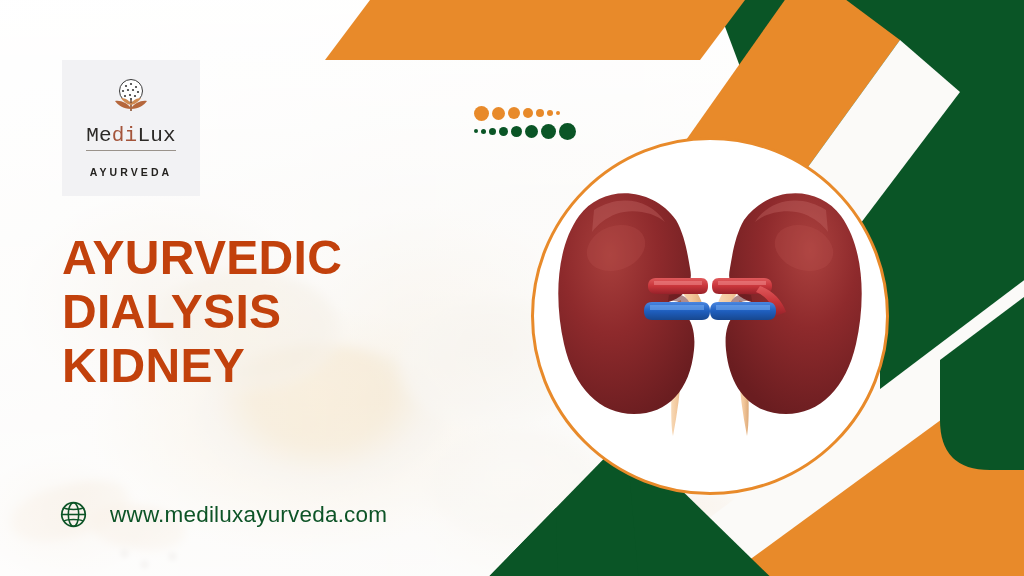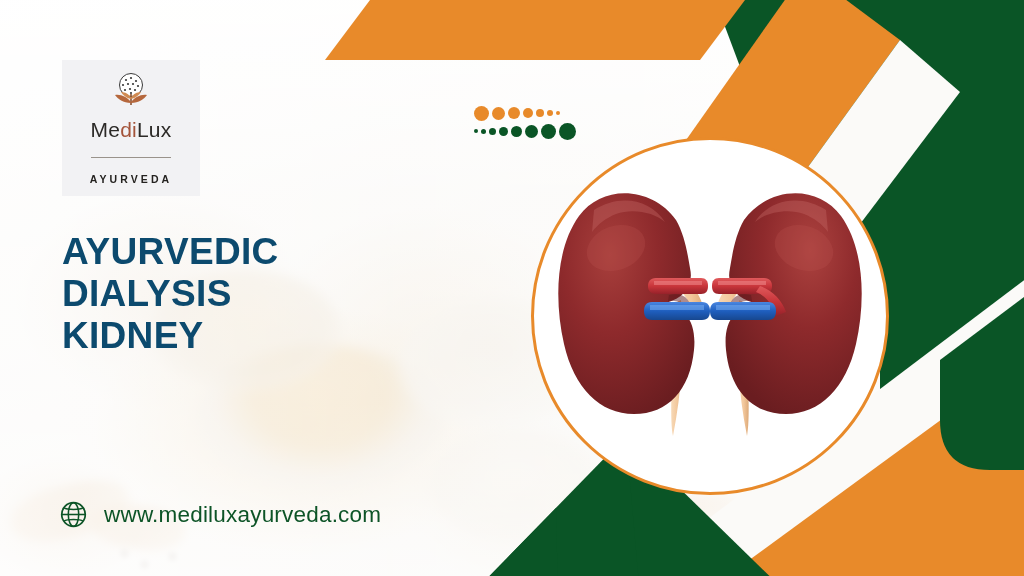--- a/index.html
+++ b/index.html
@@ -52,41 +52,41 @@
   .shapes svg{position:absolute;left:0;top:0;}
 
   
   .logo-box{
     position:absolute;left:62px;top:60px;width:138px;height:136px;
     background:#f2f2f4;display:flex;align-items:center;justify-content:center;
   }
   .logo-inner{display:flex;flex-direction:column;align-items:center;justify-content:center;width:100%;}
   .logo-mark{margin-bottom:1px;}
   .logo-word{
-    font-family:Liberation Sans, sans-serif;
+    font-family:Liberation Mono, monospace;
     font-size:21px;letter-spacing:.2px;color:#2c2a27;line-height:1;
-    border-bottom:1.2px solid #9a938b;padding-bottom:17px;
+    border-bottom:1.2px solid #9a938b;padding-bottom:4px;
   }
   .logo-word .di{color:#a4543a;}
   .logo-sub{
     font-family:"Liberation Sans", sans-serif;font-weight:700;
     font-size:10.5px;letter-spacing:3.1px;color:#24221f;margin-top:15px;
   }
 
   
   .headline{
     position:absolute;left:62px;top:231px;width:380px;
-    font-weight:800;font-size:37px;line-height:1.13;letter-spacing:.3px;
-    color:#0c4a6e;text-transform:uppercase;
+    font-weight:800;font-size:48px;line-height:1.13;letter-spacing:.3px;
+    color:#c2410c;text-transform:uppercase;
   }
   .headline div{white-space:nowrap;}
 
   
   .site{
-    position:absolute;left:60px;top:501px;display:flex;align-items:center;gap:17px;
+    position:absolute;left:60px;top:501px;display:flex;align-items:center;gap:23px;
   }
   .globe{width:27px;height:27px;display:block;}
   .site-url{font-size:22.5px;color:#0d5427;letter-spacing:.2px;}
 
   
   .dots{position:absolute;left:474px;top:104px;}
   .dots .row{display:flex;align-items:center;height:18px;}
   .dots .d{border-radius:50%;margin-right:3px;}
 
   

